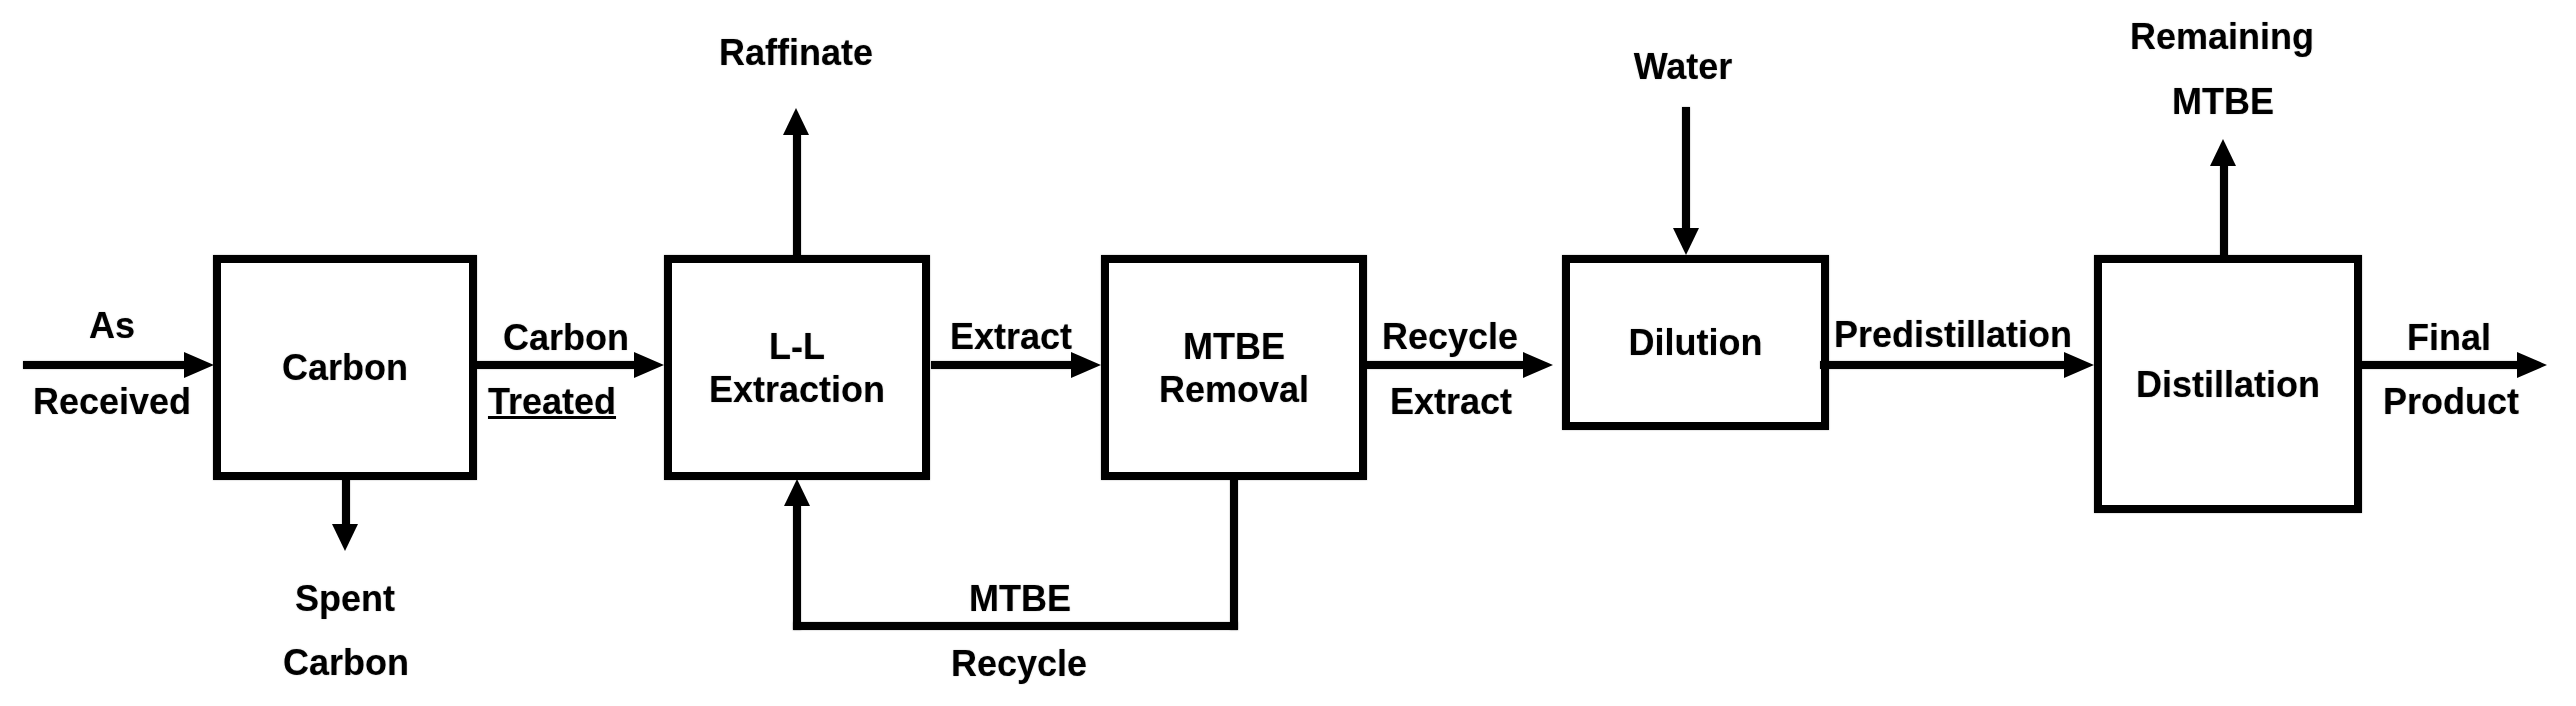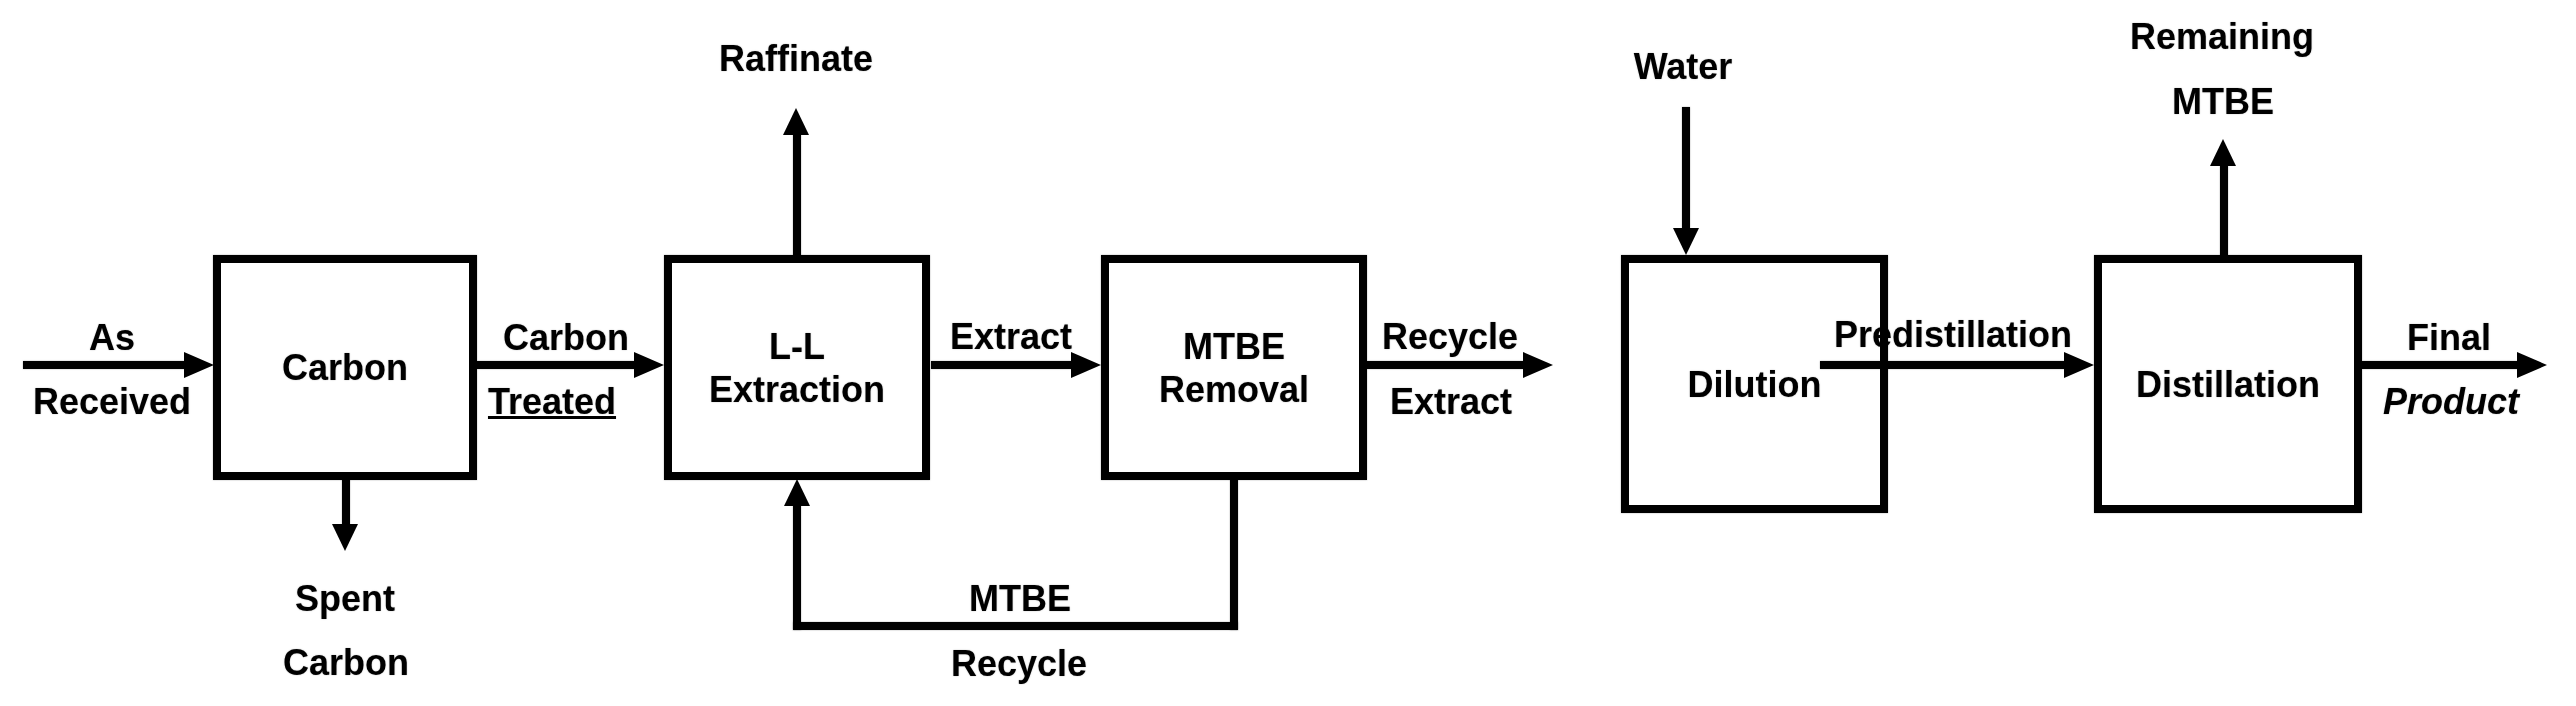--- a/index.html
+++ b/index.html
@@ -78,31 +78,31 @@
   <div class="box" style="left:664px; top:255px; width:266px; height:225px;">
     <span class="bl">L-L</span>
     <span class="bl">Extraction</span>
   </div>
 
   <div class="box" style="left:1101px; top:255px; width:266px; height:225px;">
     <span class="bl">MTBE</span>
     <span class="bl">Removal</span>
   </div>
 
-  <div class="box" style="left:1621px; top:255px; width:267px; height:258px;">
+  <div class="box" style="left:1562px; top:255px; width:267px; height:175px;">
     <span class="bl">Dilution</span>
   </div>
 
   <div class="box" style="left:2094px; top:255px; width:268px; height:258px;">
     <span class="bl">Distillation</span>
   </div>
 
   <div class="hline" style="left:22.5px; top:361px; width:163px; height:8.2px;"></div>
   <div class="ah right" style="left:184px; top:352px;"></div>
-  <div class="lbl" style="left:112px; top:338px;text-align:right;">As</div>
+  <div class="lbl" style="left:112px; top:326px;text-align:right;">As</div>
   <div class="lbl" style="left:112px; top:402px;">Received</div>
 
   <div class="hline" style="left:477px; top:361px; width:159px; height:8.2px;"></div>
   <div class="ah right" style="left:634px; top:352px;"></div>
   <div class="lbl" style="left:566px; top:338px;">Carbon</div>
   <div class="lbl" style="left:552px; top:402px;text-decoration:underline;">Treated</div>
 
   <div class="hline" style="left:931px; top:361px; width:142px; height:8.2px;"></div>
   <div class="ah right" style="left:1071px; top:352px;"></div>
   <div class="lbl" style="left:1011px; top:337px;">Extract</div>
@@ -112,30 +112,30 @@
   <div class="lbl" style="left:1450px; top:337px;">Recycle</div>
   <div class="lbl" style="left:1451px; top:402px;">Extract</div>
 
   <div class="hline" style="left:1820px; top:361px; width:245px; height:8.2px;"></div>
   <div class="ah right" style="left:2064px; top:352px;"></div>
   <div class="lbl" style="left:1953px; top:335px;">Predistillation</div>
 
   <div class="hline" style="left:2362px; top:361px; width:157px; height:8.2px;"></div>
   <div class="ah right" style="left:2517px; top:352px;"></div>
   <div class="lbl" style="left:2449px; top:338px;">Final</div>
-  <div class="lbl" style="left:2451px; top:402px;font-style:italic;">Product</div>
+  <div class="lbl" style="left:2451px; top:402px;">Product</div>
 
   <div class="vline" style="left:342px; top:479px; width:8.2px; height:46px;"></div>
   <div class="ah down" style="left:332px; top:524px;"></div>
   <div class="lbl" style="left:345px; top:599px;">Spent</div>
   <div class="lbl" style="left:346px; top:663px;">Carbon</div>
 
   <div class="vline" style="left:793px; top:133px; width:8.2px; height:123px;"></div>
   <div class="ah up" style="left:783px; top:108px;"></div>
-  <div class="lbl" style="left:796px; top:59px;">Raffinate</div>
+  <div class="lbl" style="left:796px; top:53px;">Raffinate</div>
 
   <div class="vline" style="left:1682px; top:107px; width:8.2px; height:122px;"></div>
   <div class="ah down" style="left:1673px; top:228px;"></div>
   <div class="lbl" style="left:1683px; top:67px;">Water</div>
 
   <div class="vline" style="left:2220px; top:165px; width:8.2px; height:91px;"></div>
   <div class="ah up" style="left:2210px; top:139px;"></div>
   <div class="lbl" style="left:2222px; top:37px;">Remaining</div>
   <div class="lbl" style="left:2223px; top:102px;">MTBE</div>
 

